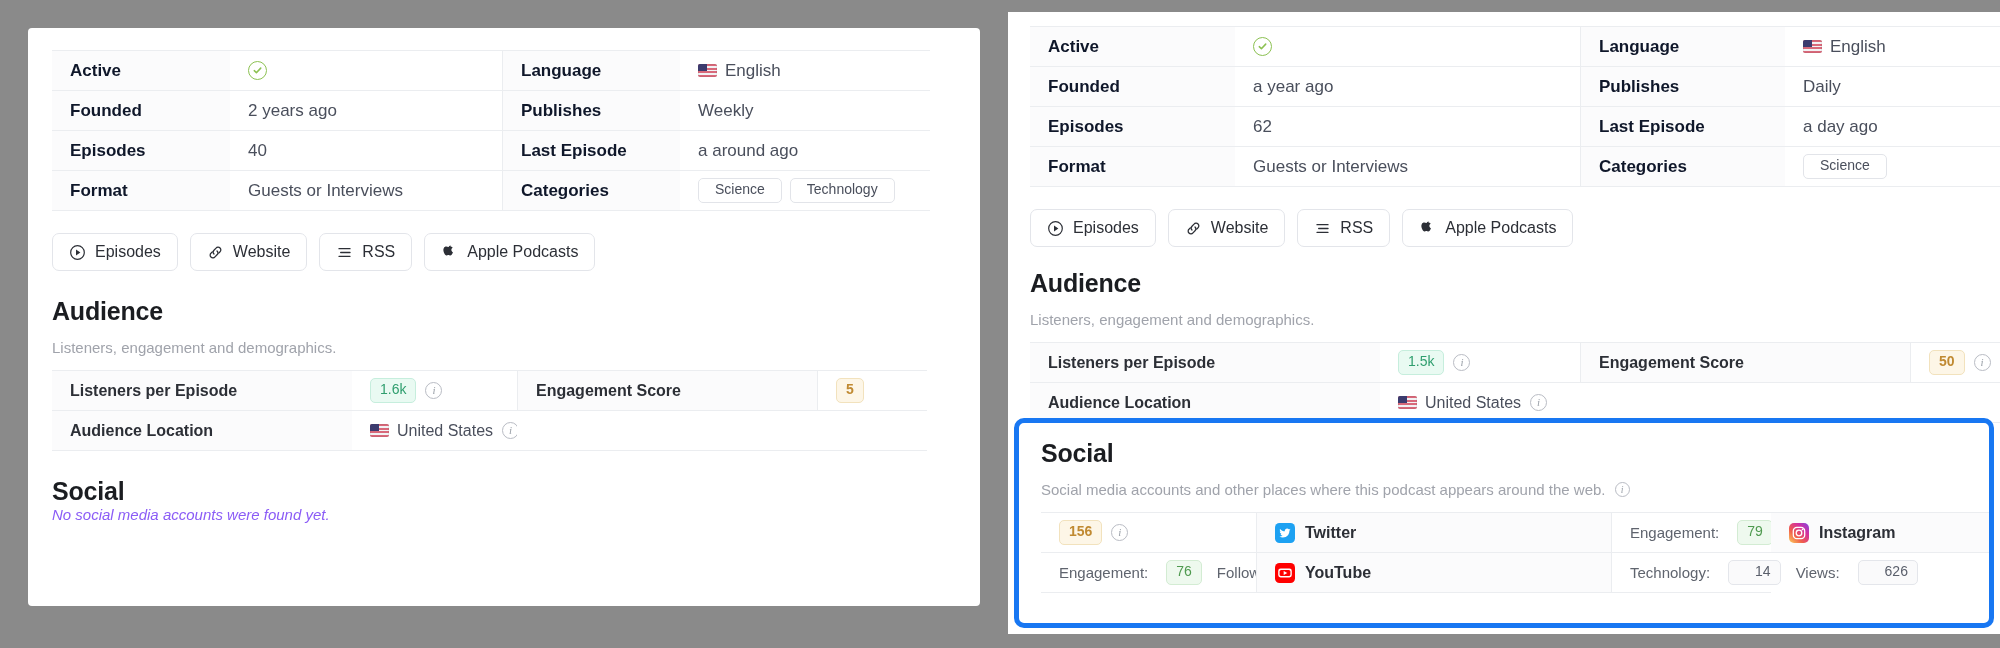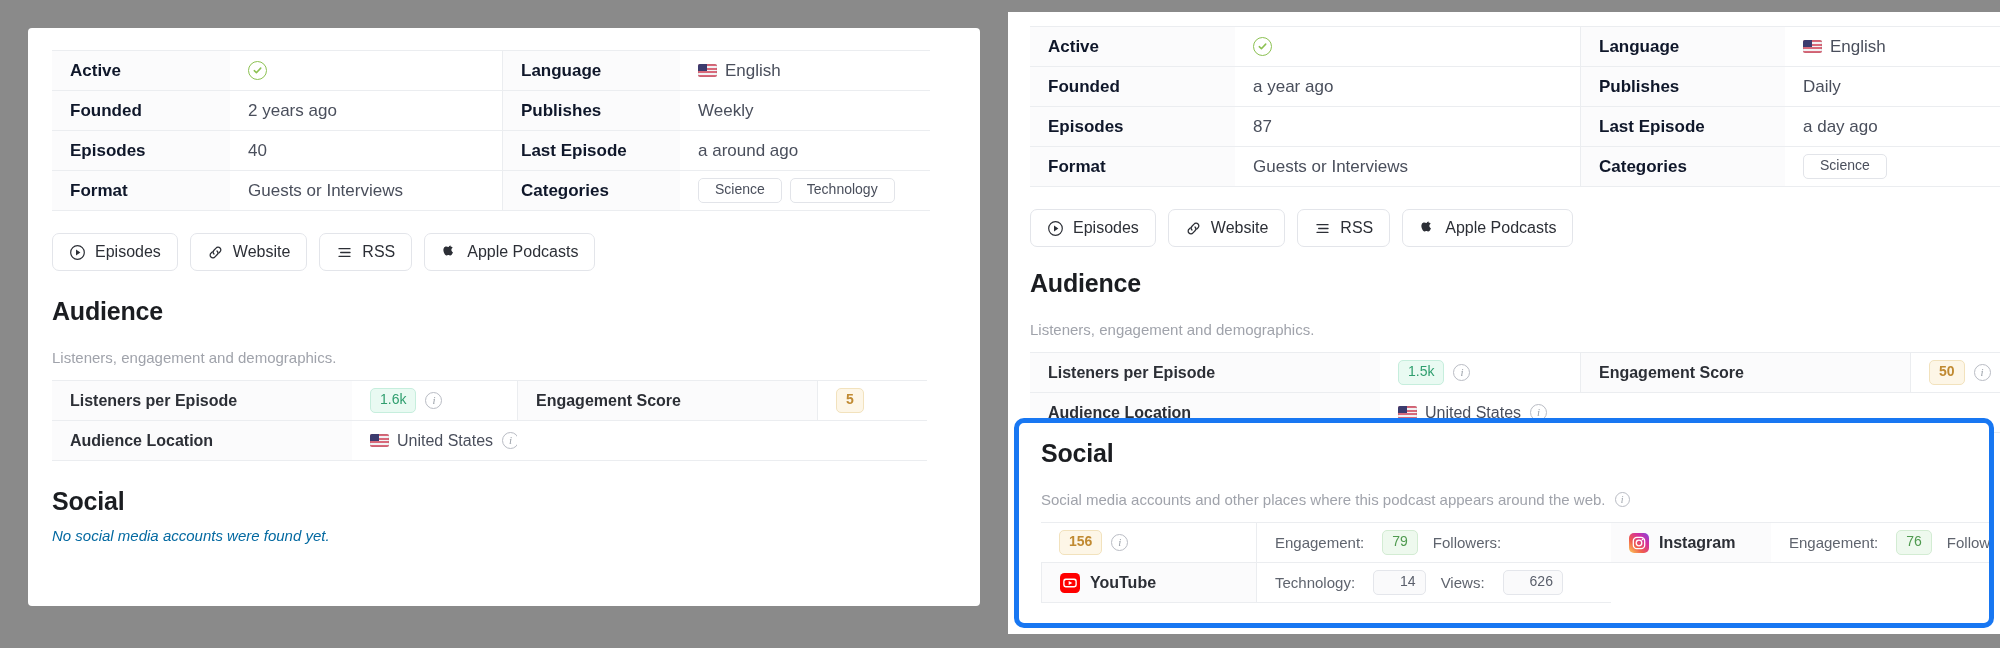--- a/index.html
+++ b/index.html
@@ -90,24 +90,24 @@
     padding: 9px 16px; font-size: 16px; color: #2c2f36; cursor: pointer;
     white-space: nowrap;
   }
   .btn svg { display: block; width: 17px; height: 17px; }
 
   
   .sec-title { font-size: 25px; font-weight: 600; color: #1b1d21; letter-spacing: -.2px; }
   .panel--left .sec-title { margin-top: 26px; }
   .panel--right .sec-title { margin-top: 22px; }
   .sec-sub {
-    font-size: 15px; color: #a0a3ab; margin-top: 23px;
+    font-size: 15px; color: #a0a3ab; margin-top: 13px;
     display: flex; align-items: center; gap: 7px;
   }
-  .sec-empty { font-size: 15px; color: #0369a1; font-style: italic; margin-top: 11px; }
+  .sec-empty { font-size: 15px; color: #8b5cf6; font-style: italic; }
 
   
   .stat-table {
     display: grid;
     border-top: 1px solid #ebedf0;
     margin-top: 14px;
   }
   .st-cell {
     border-bottom: 1px solid #ebedf0;
     padding: 0 18px;
@@ -300,21 +300,21 @@
           </div>
           <div class="mt-cell label">Founded</div>
           <div class="mt-cell value">a year ago</div>
           <div class="mt-cell label sep-l">Publishes</div>
           <div class="mt-cell value">
             <span class="val-inline">
               <span>Daily</span>
             </span>
           </div>
           <div class="mt-cell label">Episodes</div>
-          <div class="mt-cell value">87</div>
+          <div class="mt-cell value">62</div>
           <div class="mt-cell label sep-l">Last Episode</div>
           <div class="mt-cell value">
             <span class="val-inline">
               <span>a day ago</span>
             </span>
           </div>
           <div class="mt-cell label">Format</div>
           <div class="mt-cell value">Guests or Interviews</div>
           <div class="mt-cell label sep-l">Categories</div>
           <div class="mt-cell value">
@@ -397,20 +397,31 @@
     <div class="hl-inner">
       <div class="sec-title" style="margin-top:2px">Social</div>
       <div class="sec-sub">
         <span>Social media accounts and other places where this podcast appears around the web.</span>
         <span class="info-i sm" style="margin-left:2px">i</span>
       </div>
       <div id="right-social" class="stat-table" style="grid-template-columns:215px 355px 160px 240px; width:970px;">
           <div class="st-cell value">
             <span class="badge badge--amber">156</span>
             <span class="info-i">i</span>
+          </div>
+          <div class="st-cell label sep-l">
+            <span class="social-name">
+              <span class="brand" style="display: inline-flex; align-items: center;">
+                <svg viewBox="0 0 20 20">
+                  <rect width="20" height="20" rx="4.5" fill="#1da1f2"></rect>
+                  <path d="M15.6 6.6c-.4.2-.9.3-1.3.4.5-.3.8-.7 1-1.3-.5.3-1 .5-1.5.6-.4-.5-1-.8-1.7-.8-1.3 0-2.3 1-2.3 2.3 0 .2 0 .4.1.5-1.9-.1-3.6-1-4.8-2.4-.2.3-.3.7-.3 1.1 0 .8.4 1.5 1 1.9-.4 0-.7-.1-1-.3 0 1.1.8 2 1.8 2.2-.2.1-.4.1-.6.1-.1 0-.3 0-.4 0 .3.9 1.1 1.6 2.1 1.6-.8.6-1.8 1-2.8 1-.2 0-.4 0-.5 0 1 .6 2.2 1 3.5 1 4.2 0 6.5-3.5 6.5-6.5v-.3c.4-.3.8-.7 1.2-1.1z" fill="#fff"></path>
+                </svg>
+              </span>
+              <span>Twitter</span>
+            </span>
           </div>
           <div class="st-cell value sep-l">
             <span class="metrics">
               <span class="m">
                 <span>Engagement:</span>
                 <span class="badge badge--greenl">79</span>
               </span>
               <span class="m">
                 <span>Followers:</span>
               </span>

